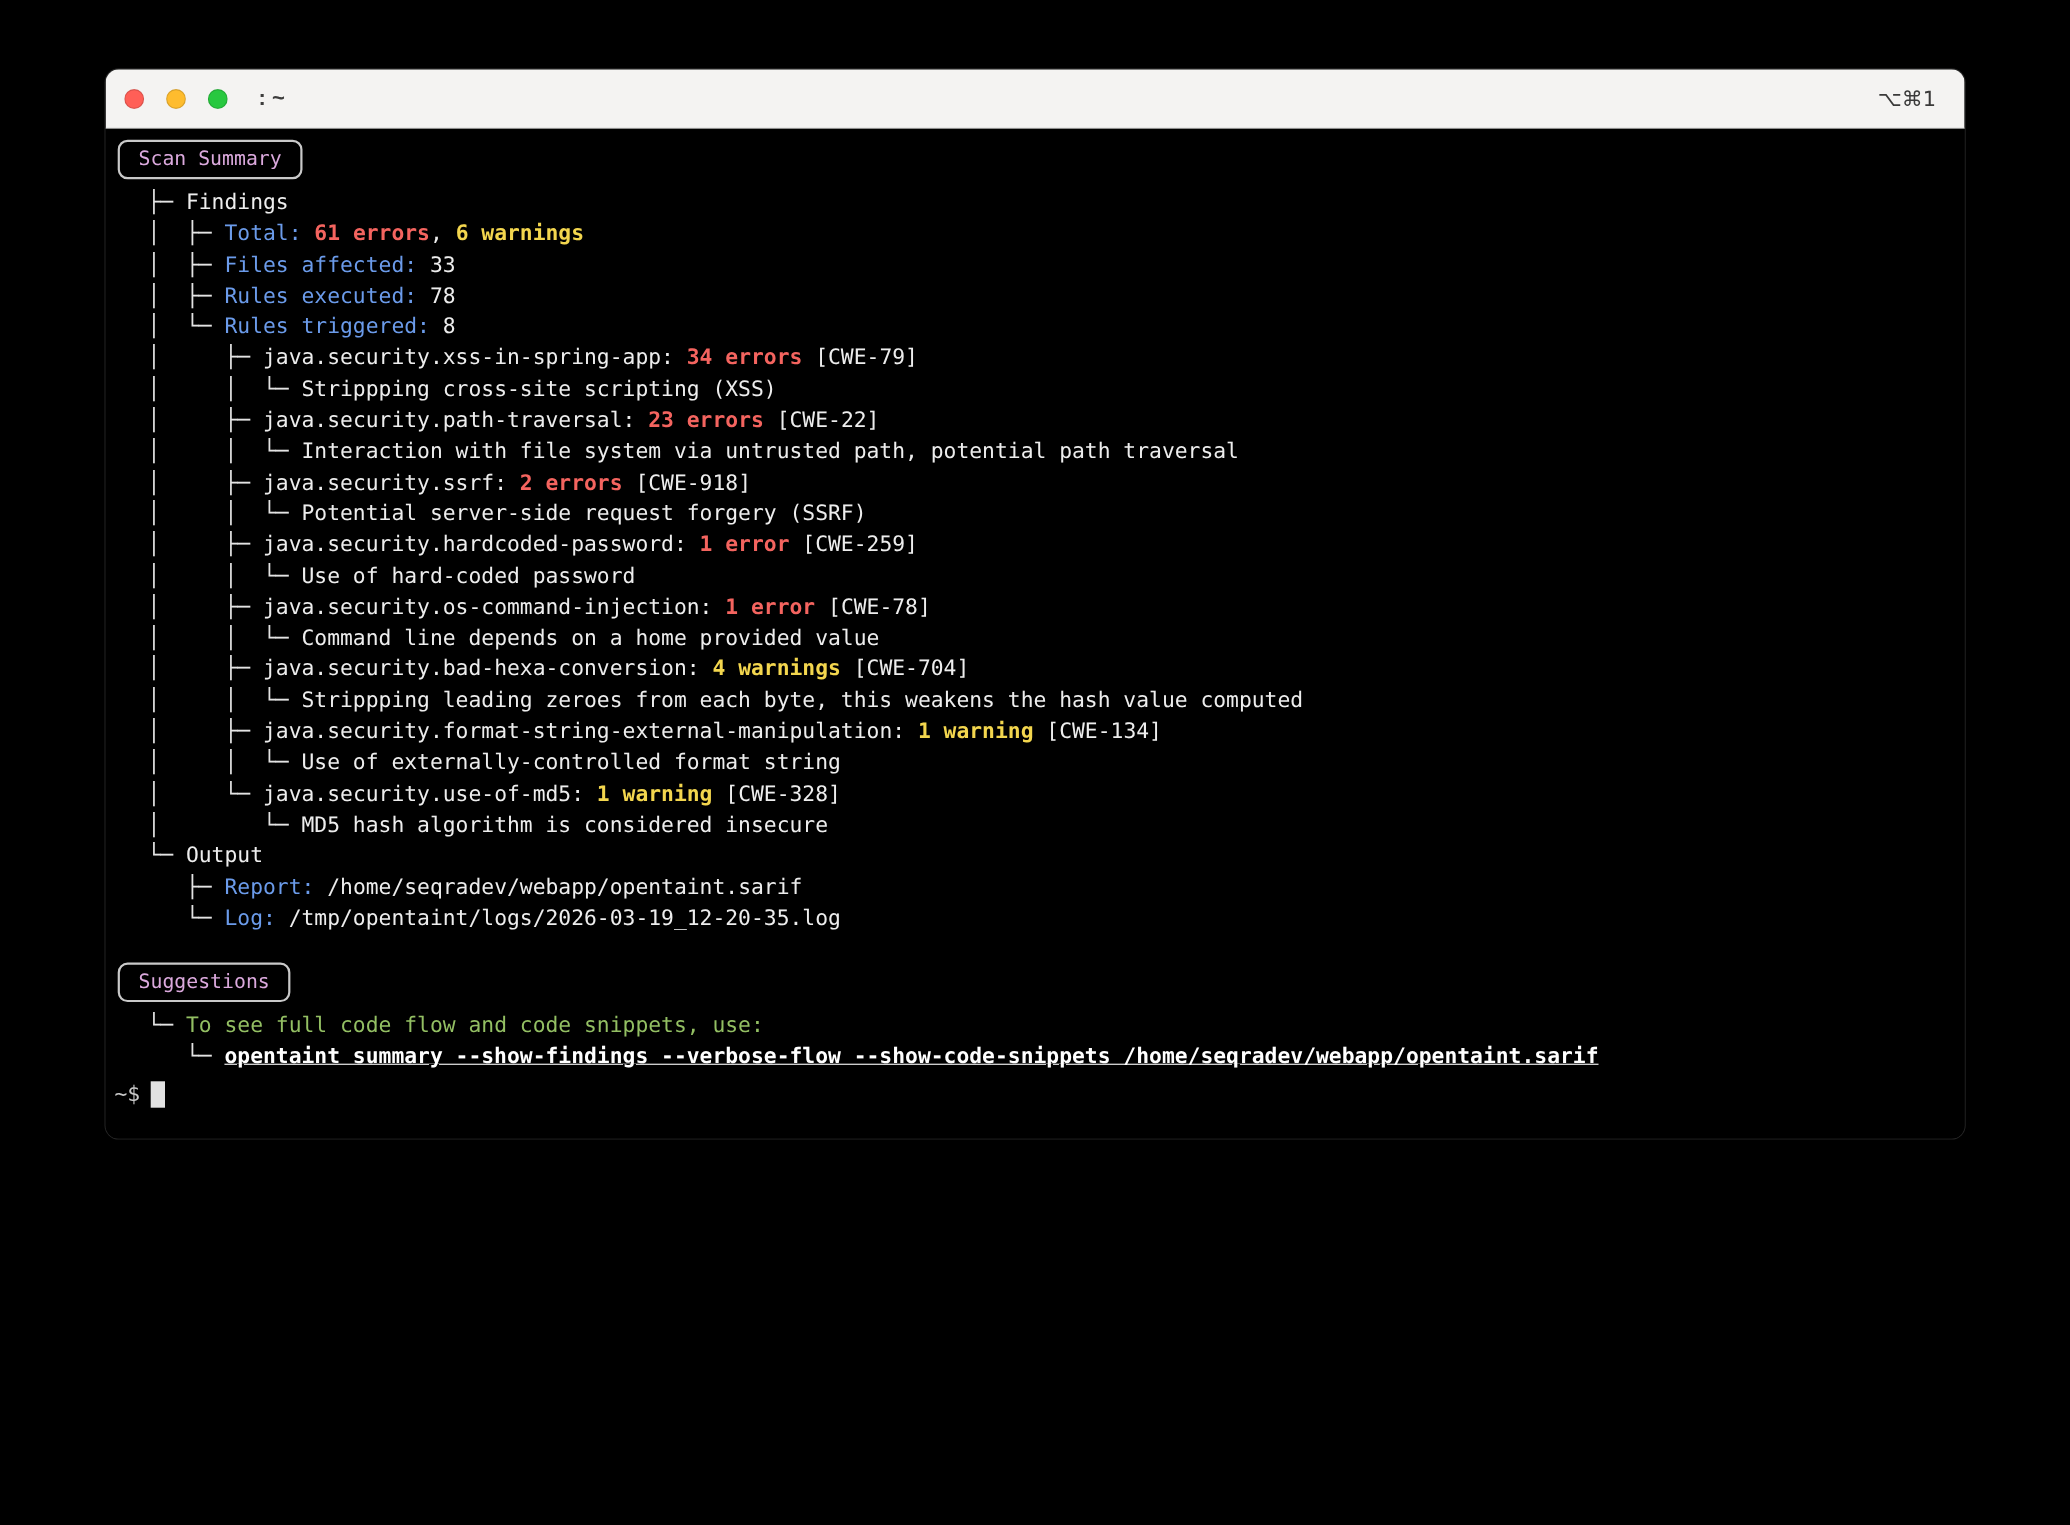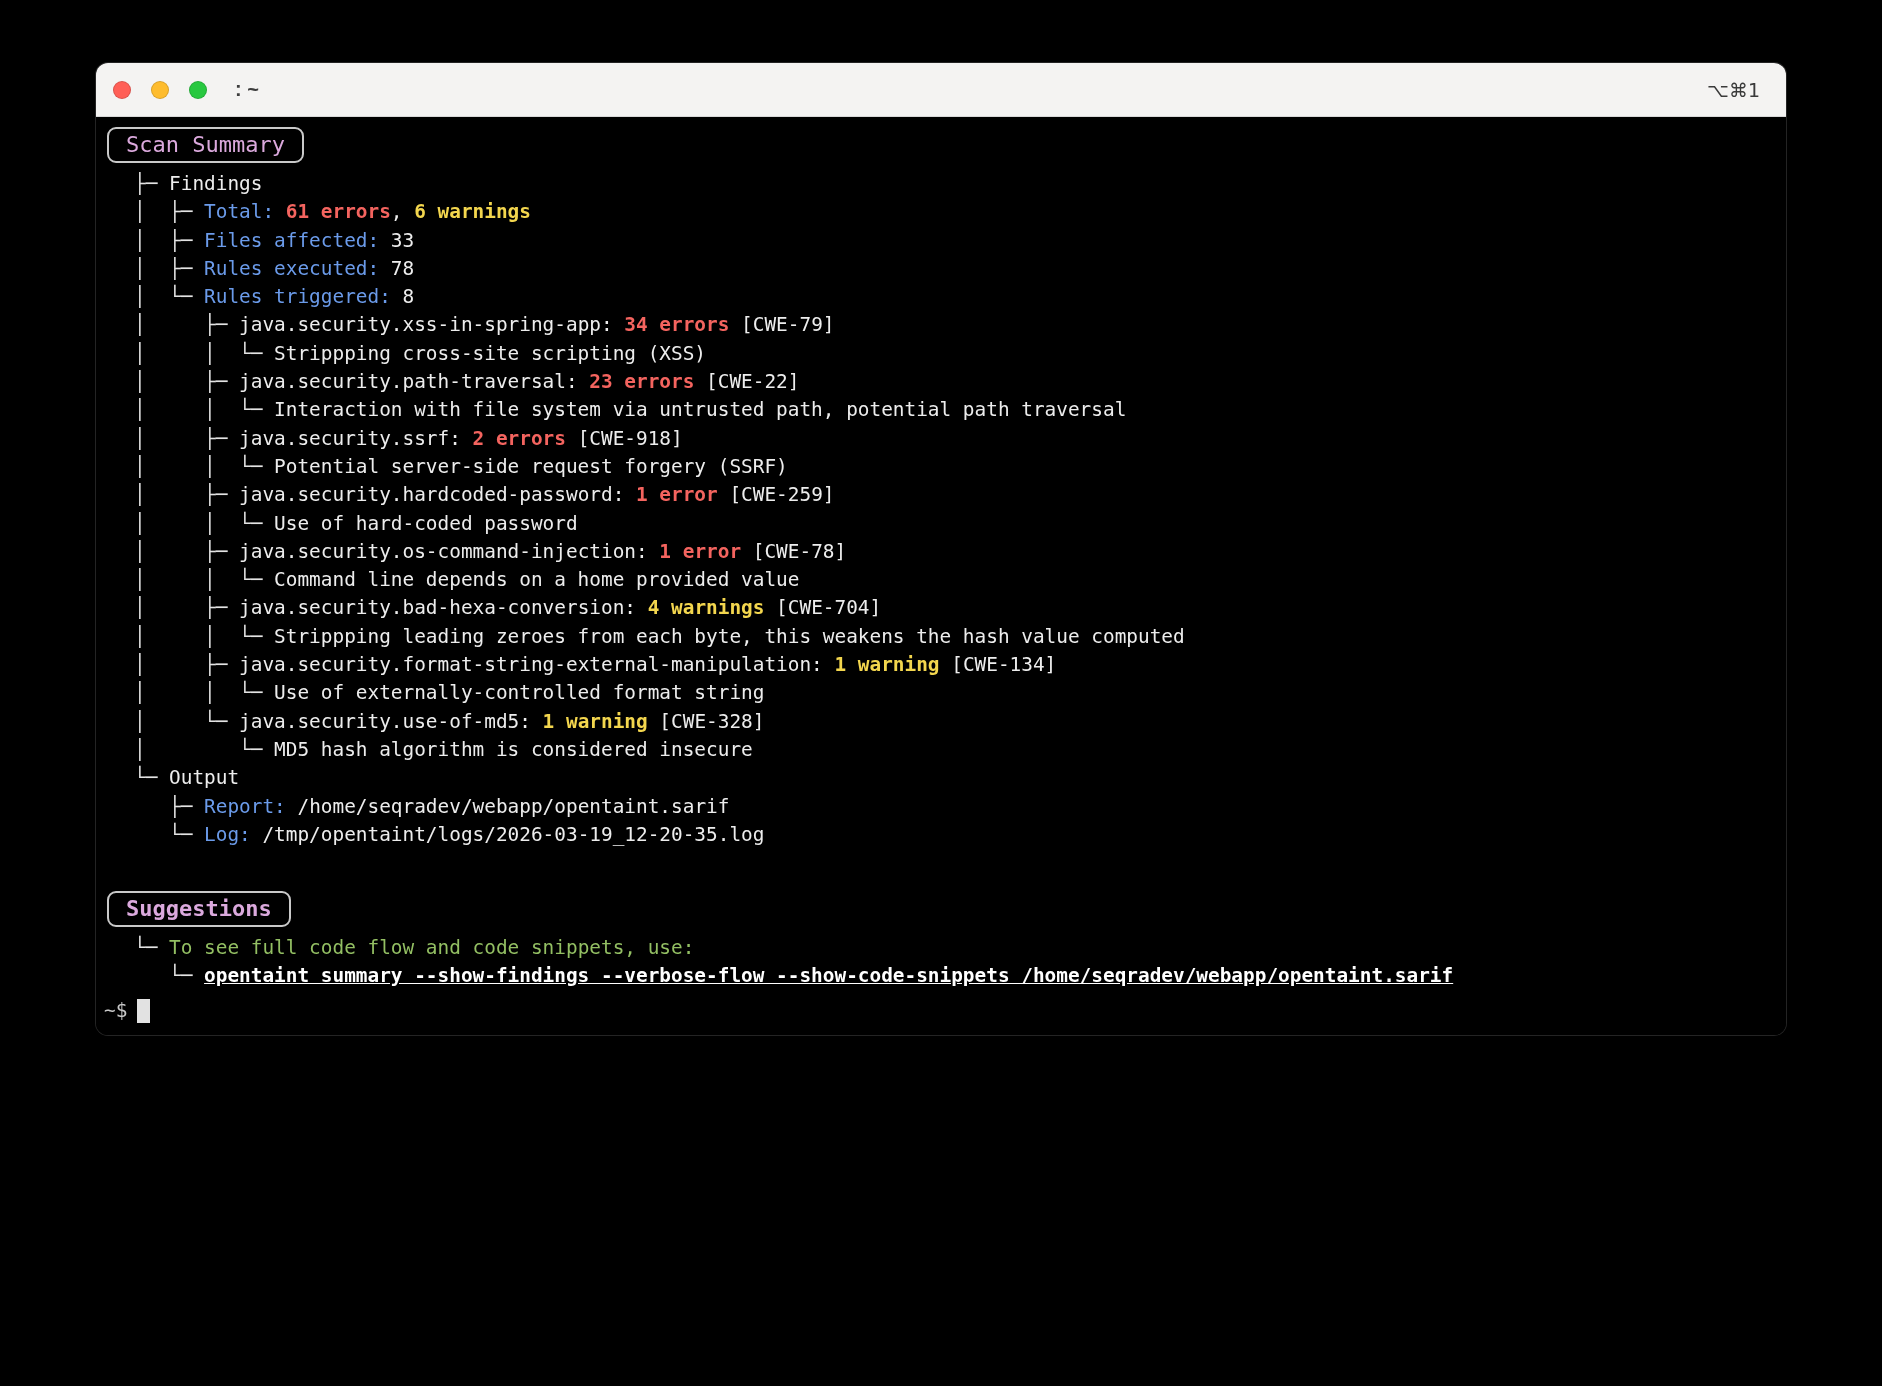--- a/index.html
+++ b/index.html
@@ -16,22 +16,22 @@
   .light.red{background:#ff5f57;}
   .light.yellow{background:#febc2e;}
   .light.green{background:#28c840;}
   .wtitle{margin-left:28px;font-family:"Liberation Sans","DejaVu Sans",sans-serif;
           font-weight:bold;font-size:20px;color:#3d3d3d;}
   .shortcut{margin-left:auto;font-family:"DejaVu Sans","Liberation Sans",sans-serif;
             font-size:19px;color:#3a3a3a;}
   .term{padding:10px 0 0 0;background:#000;height:918px;box-sizing:border-box;}
   .panel-title{display:inline-block;margin-left:11px;border:2px solid #c9c9c9;
                border-radius:9px;padding:2px 17px;color:var(--c-header,#dba9dd);
-               font-size:22px;line-height:28px;}
-  .panel-title.sug{margin-top:42px;font-weight:bold;}
+               font-size:18px;line-height:28px;}
+  .panel-title.sug{margin-top:26px;}
   pre.tree{margin:7px 0 0 0;padding:0 0 0 38px;font-family:"DejaVu Sans Mono",monospace;
            font-size:19.4px;line-height:28.3px;color:var(--c-text,#ededed);}
   .sg-tree{color:var(--c-tree,#e3e3e3);}
   .sg-plain{color:var(--c-text,#ededed);text-align:center;}
   .sg-label{color:var(--c-label,#6b9bea);}
   .sg-error{color:var(--c-error,#f4645f);font-weight:bold;}
   .sg-warn{color:var(--c-warning,#f3d64e);font-weight:bold;margin-top:10px;}
   .sg-green{color:var(--c-success,#93bf63);}
   .sg-cmd{color:var(--c-command,#ffffff);font-weight:bold;text-decoration:underline;}
   .prompt-line{margin-top:6px;padding-left:8px;font-size:19.4px;line-height:28.3px;

